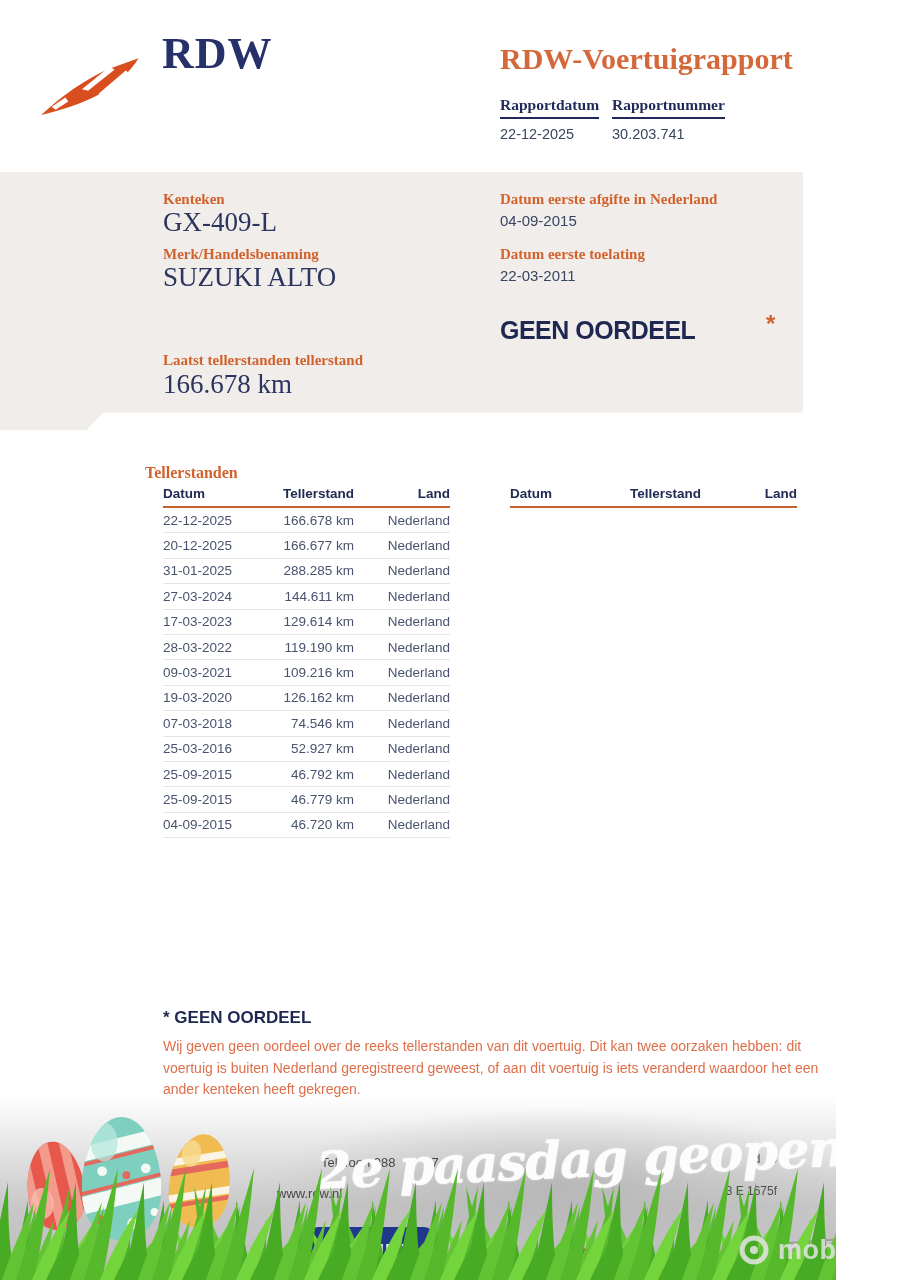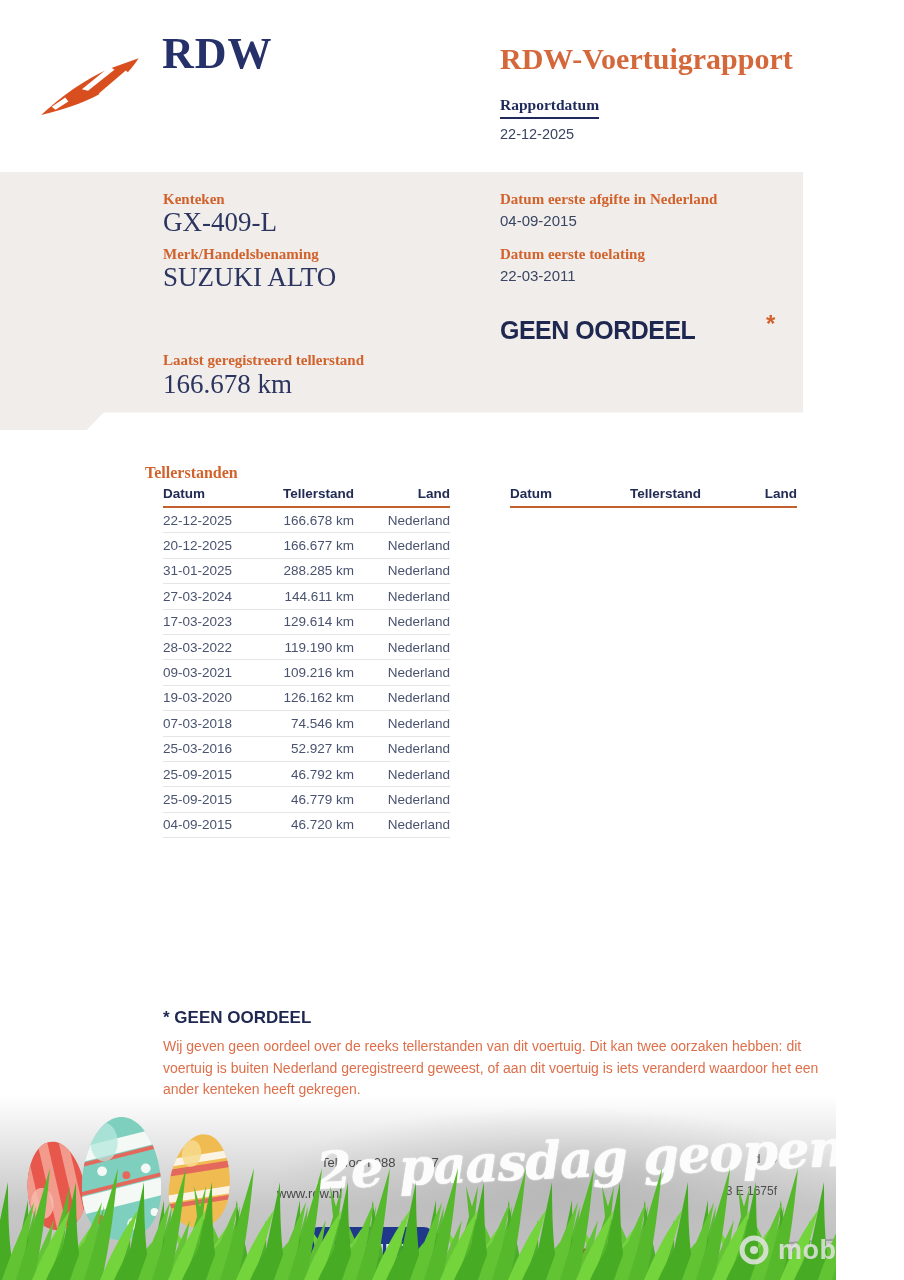--- a/index.html
+++ b/index.html
@@ -97,27 +97,31 @@
     <path d="M80 58 L116 27 L121 31 L89 60 Z" fill="#ffffff"></path>
   </svg>
   <div class="logo-text">RDW</div>
 
   <div class="doc-title">RDW-Voertuigrapport</div>
 
   <div class="meta-col c1">
     <div class="meta-label">Rapportdatum</div>
     <div class="meta-value">22-12-2025</div>
   </div>
+  <div class="meta-col c2">
+    <div class="meta-label">Rapportnummer</div>
+    <div class="meta-value">30.203.741</div>
+  </div>
 
   <div class="panel"></div>
   <div class="olabel lab-kenteken">Kenteken</div>
   <div class="bigval val-kenteken">GX-409-L</div>
   <div class="olabel lab-merk">Merk/Handelsbenaming</div>
   <div class="bigval val-merk">SUZUKI ALTO</div>
-  <div class="olabel lab-teller">Laatst geregistreerd tellerstand</div>
+  <div class="olabel lab-teller">Laatst tellerstanden tellerstand</div>
   <div class="bigval val-teller">166.678 km</div>
   <div class="olabel lab-afgifte">Datum eerste afgifte in Nederland</div>
   <div class="dateval val-afgifte">04-09-2015</div>
   <div class="olabel lab-toelating">Datum eerste toelating</div>
   <div class="dateval val-toelating">22-03-2011</div>
   <div class="oordeel">GEEN OORDEEL</div>
   <div class="oordeel-star">*</div>
 
   <div class="section-title">Tellerstanden</div>
 

